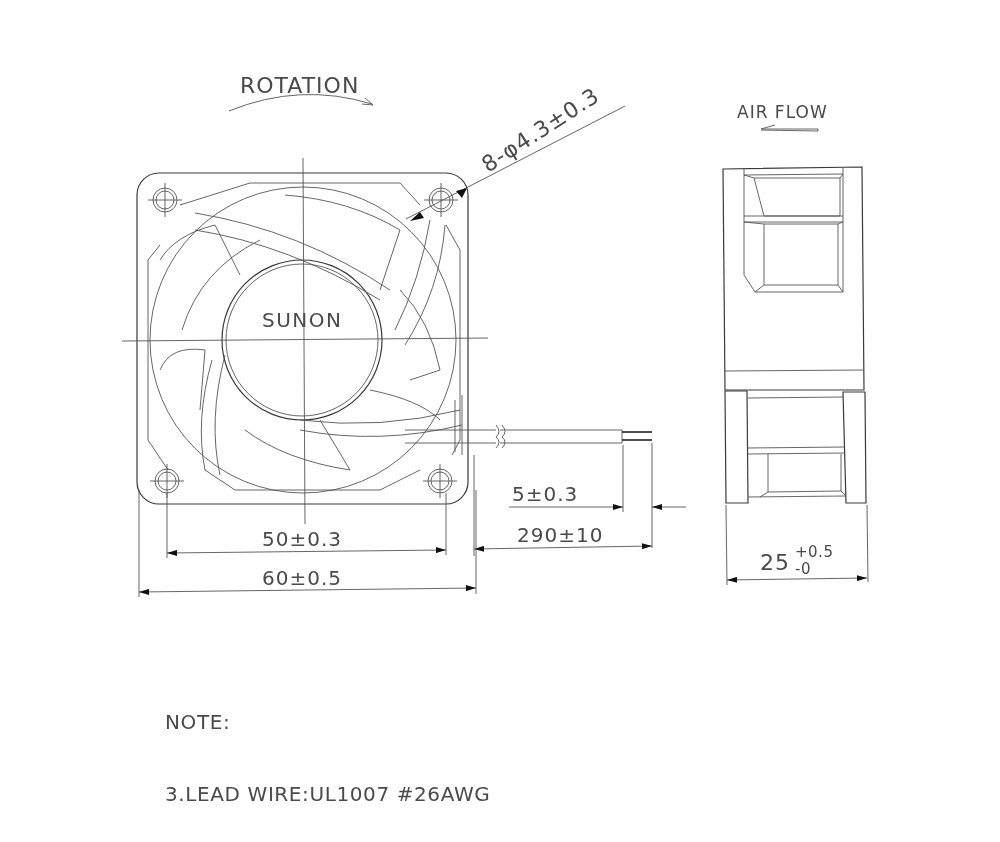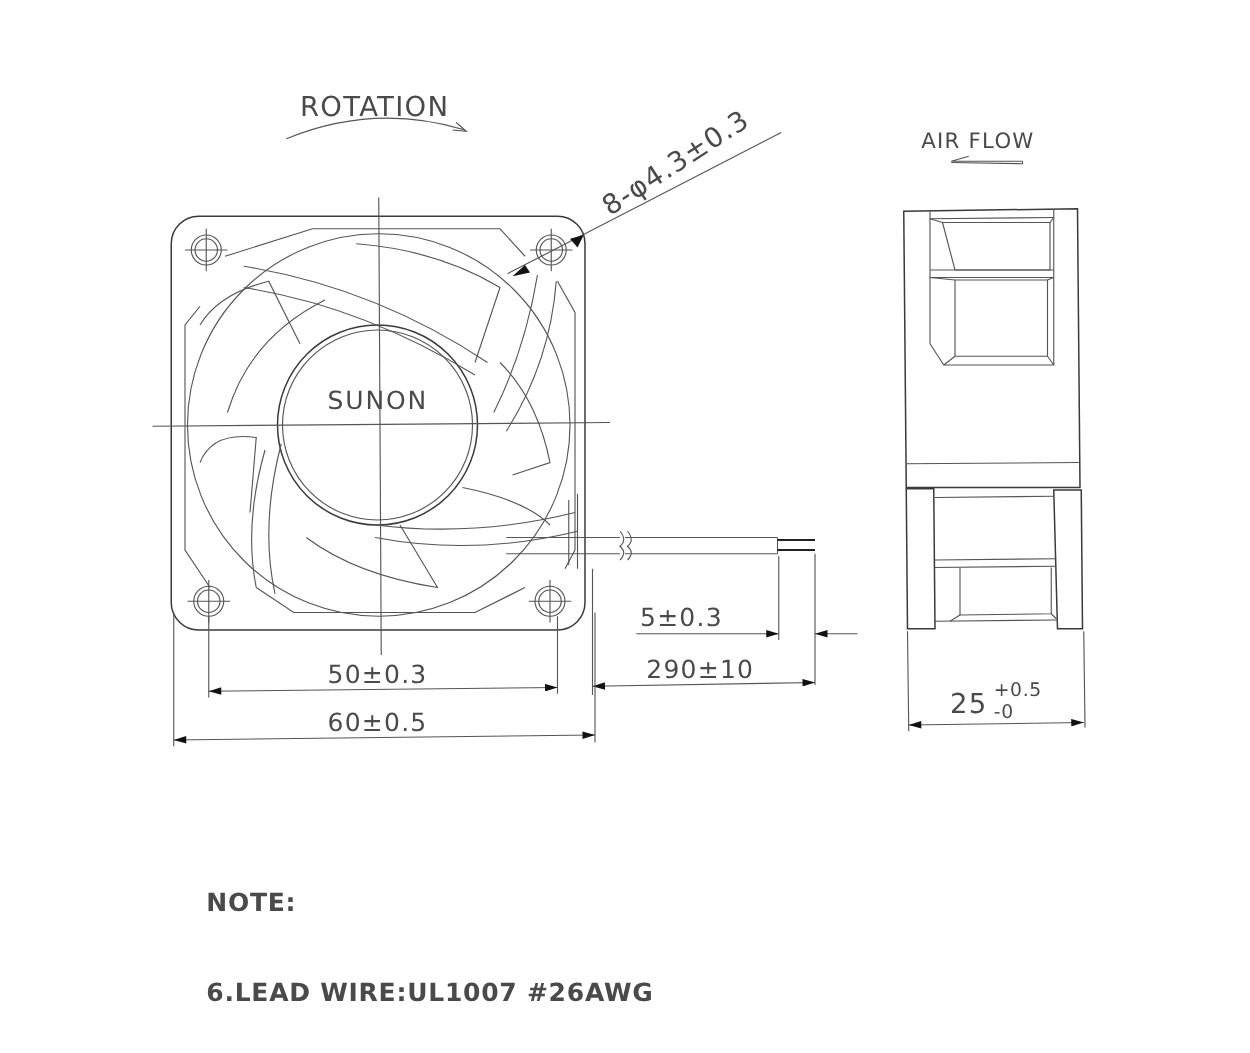--- a/index.html
+++ b/index.html
@@ -18,21 +18,21 @@
       position: absolute;
       left: 165px;
       top: 662px;
       font-family: "DejaVu Sans", "Liberation Sans", sans-serif;
       font-size: 20px;
       line-height: 24px;
       color: #4a4a4a;
       letter-spacing: 0.6px;
       white-space: pre;
     }
-    .note div { height: 24px; font-weight: bold; }
+    .note div { height: 24px; }
   </style>
 </head>
 <body>
 
 <svg id="drawing" viewBox="0 0 1000 842" xmlns="http://www.w3.org/2000/svg">
   <defs>
     <marker id="arr" viewBox="0 0 10 6" refX="10" refY="3" markerWidth="14" markerHeight="6" orient="auto-start-reverse" markerUnits="userSpaceOnUse">
       <path d="M0,0 L10,3 L0,6 z" class="arrowhead"></path>
     </marker>
   </defs>
@@ -190,17 +190,17 @@
     <line class="thin" x1="867" y1="505" x2="868" y2="582"></line>
     <line class="thin" x1="727" y1="580" x2="867" y2="578" marker-start="url(#arr)" marker-end="url(#arr)"></line>
     <text x="760" y="570" font-size="22" letter-spacing="1">25</text>
     <text x="795" y="557" font-size="15" letter-spacing="0.5">+0.5</text>
     <text x="795" y="574" font-size="15" letter-spacing="0.5">-0</text>
   </g>
 </svg>
 
 <div class="note">
   <div>NOTE:</div>
-  <div>6.LEAD WIRE:UL1007 #26AWG</div>
+  <div>3.LEAD WIRE:UL1007 #26AWG</div>
   
   
   
 </div>
 
 </body></html>

